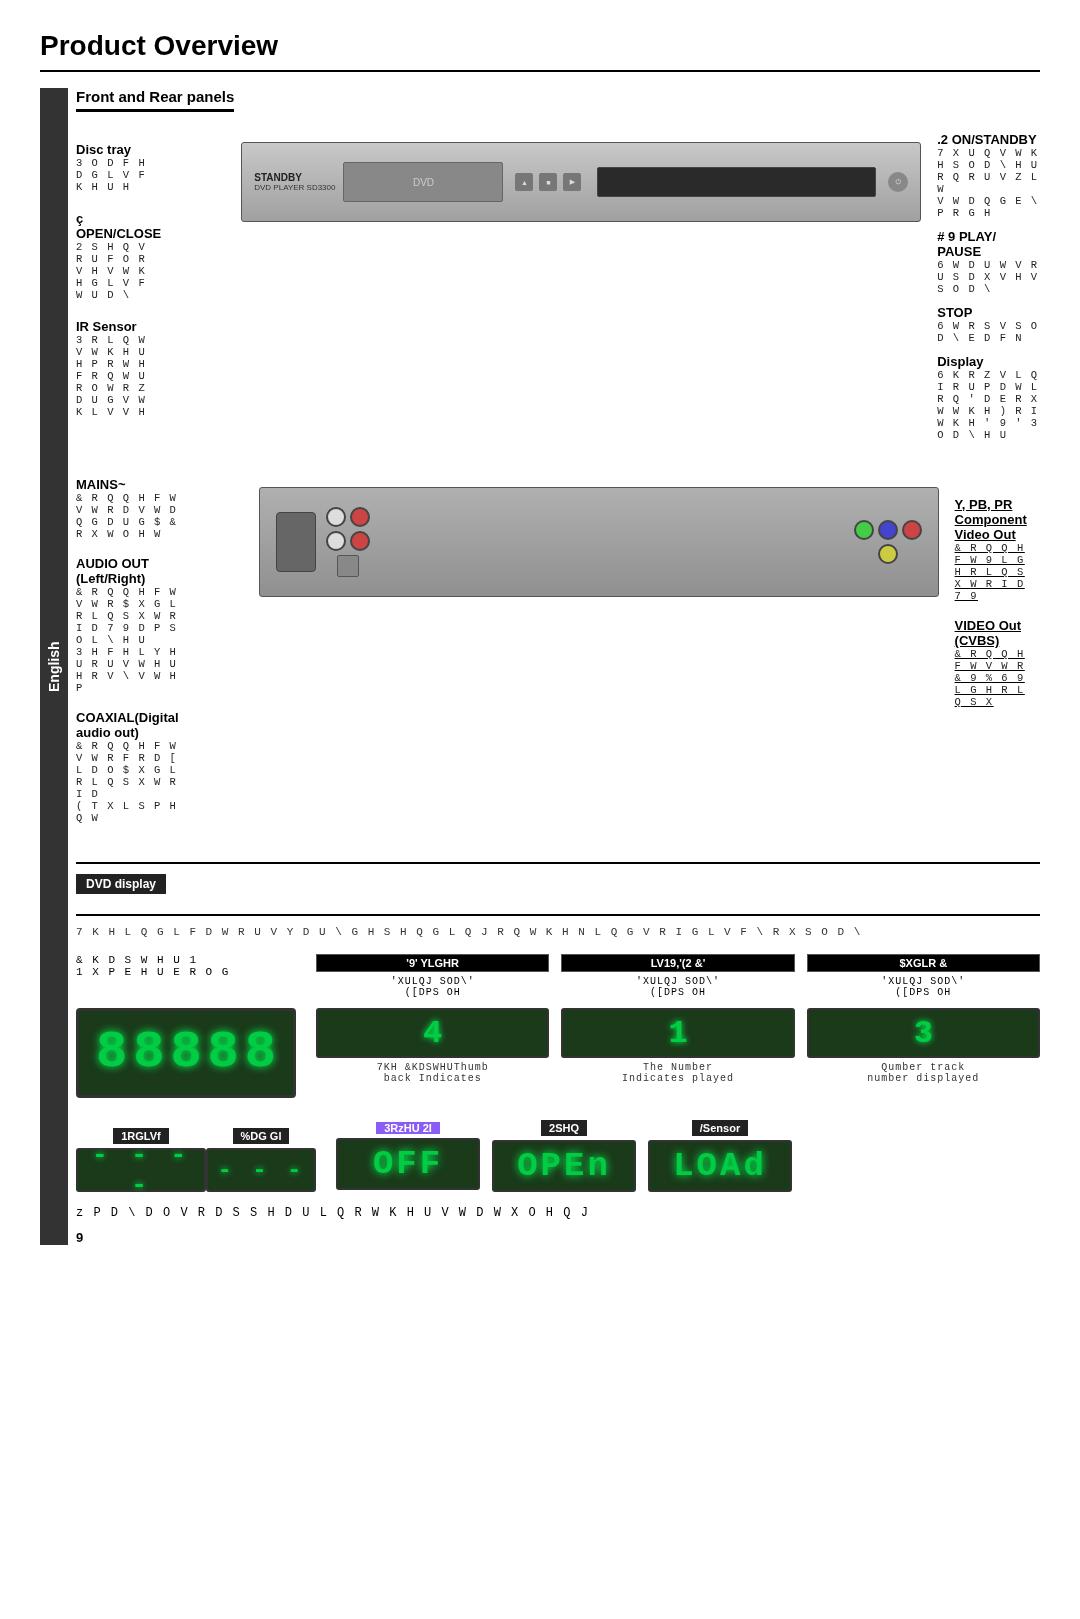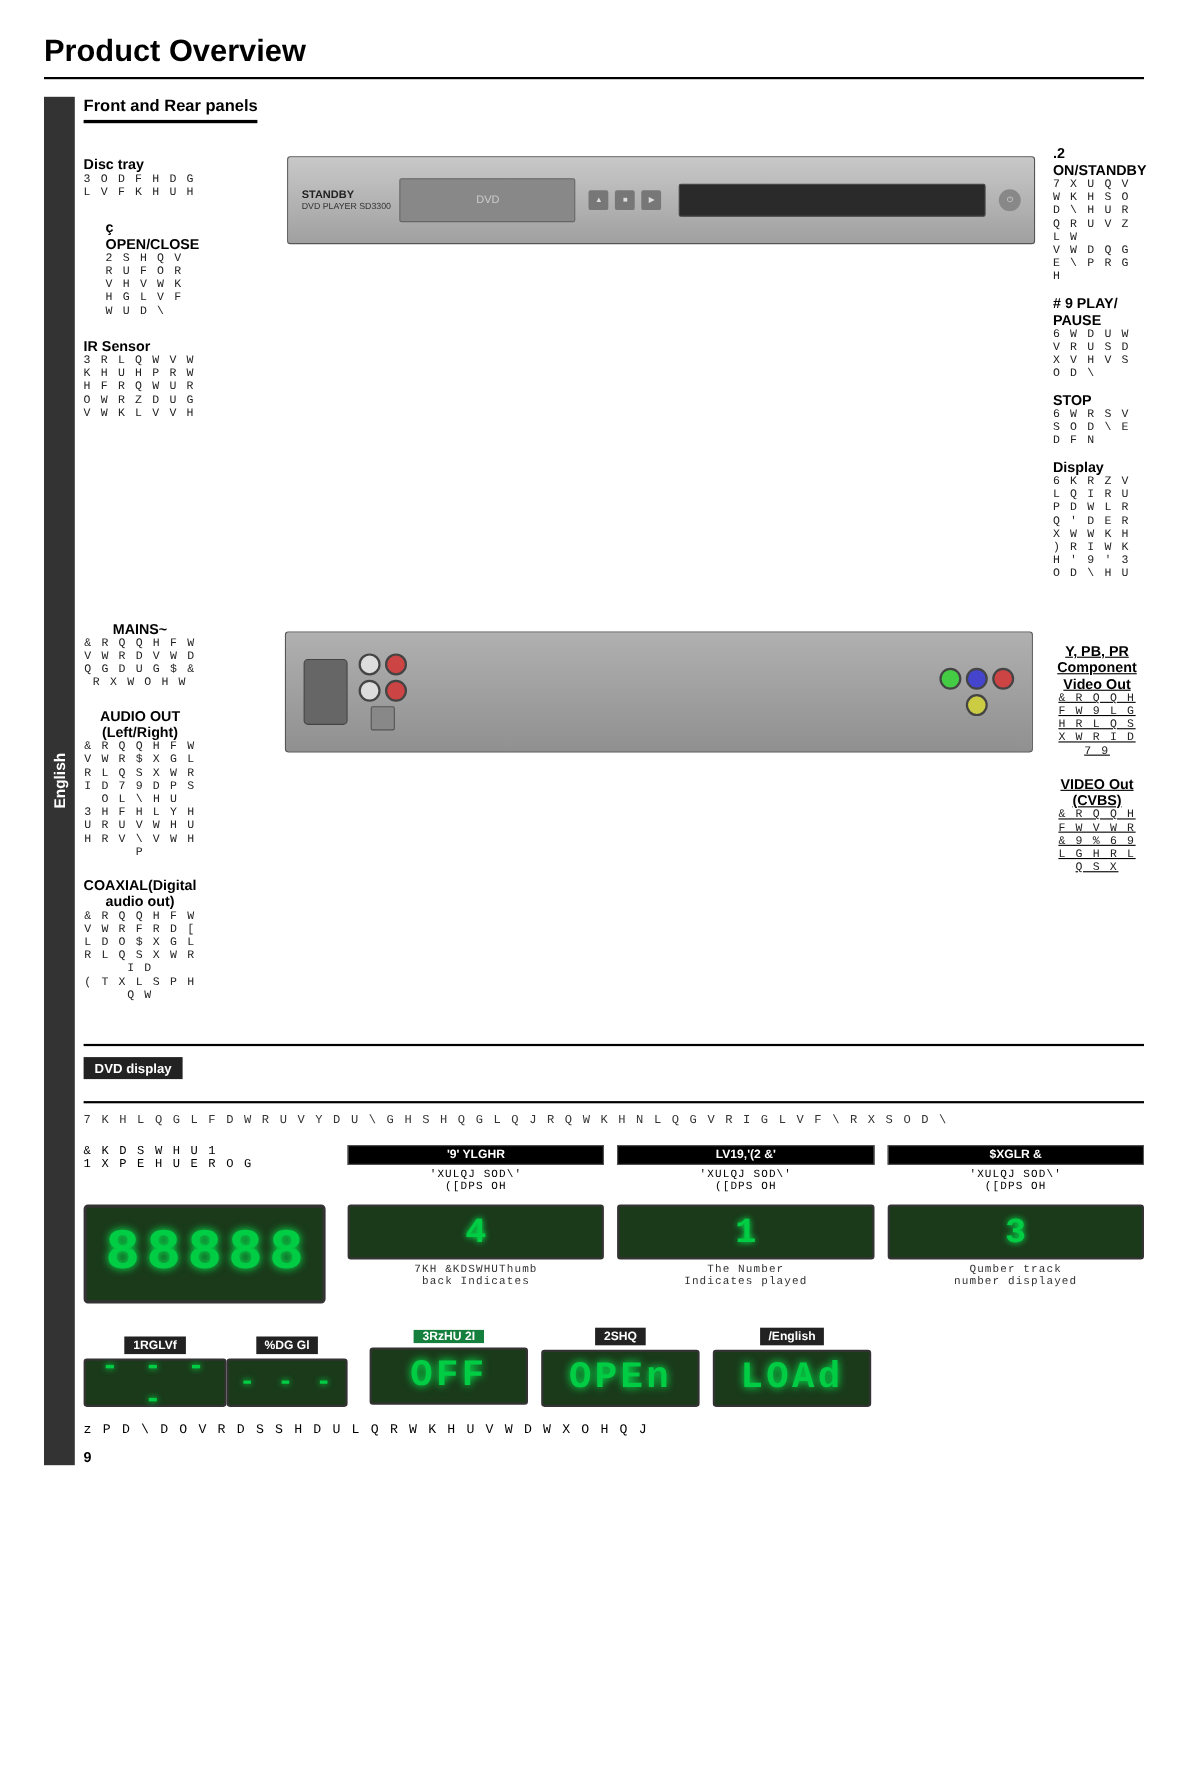--- a/index.html
+++ b/index.html
@@ -439,21 +439,20 @@
 
     .rear-left-labels {
       width: 240px;
       position: relative;
     }
 
     .rear-panel-layout {
       display: flex;
       position: relative;
       margin-top: 10px;
-      text-align: center;
     }
 
   </style>
 </head>
 <body>
 
 <div>
 
   <h1 class="page-title">Product Overview</h1>
 
@@ -465,21 +464,21 @@
       <span class="section-label">Front and Rear panels</span>
     </div>
 
     <div class="front-panel-layout">
 
       <div class="left-labels">
         <div class="left-annotation-block" style="margin-bottom:18px; margin-top:10px;">
           <div class="left-annotation-title">Disc tray</div>
           <div class="left-annotation-desc">3 O D F H  D  G L V F  K H U H</div>
         </div>
-        <div class="left-annotation-block" style="margin-bottom:18px;margin-left:20px;">
+        <div class="left-annotation-block" style="margin-bottom:18px;">
           <div class="left-annotation-title">ç  OPEN/CLOSE</div>
           <div class="left-annotation-desc">2 S H Q  V  R U  F O R V H V  W K H  G L V F  W U D \</div>
         </div>
         <div class="left-annotation-block">
           <div class="left-annotation-title">IR Sensor</div>
           <div class="left-annotation-desc">3 R L Q W V  W K H  U H P R W H  F R Q W U R O  W R Z D U G V  W K L V  V H</div>
         </div>
       </div>
 
       <div class="center-device">
@@ -656,29 +655,29 @@
             <div class="indicator-display">- - - -</div>
           </div>
           <div class="indicator-col">
             <div style="display:inline-block;background:#222;color:#fff;font-size:11px;font-weight:bold;padding:2px 8px;margin-bottom:4px;">%DG Gl</div>
             <div class="indicator-display-sm">- - -</div>
           </div>
         </div>
 
         <div style="display:flex;gap:12px;">
           <div class="indicator-col">
-            <div style="display:inline-block;background:#15803d;color:#fff;font-size:11px;font-weight:bold;padding:0 8px;margin-bottom:4px;">3RzHU 2I</div>
+            <div style="display:inline-block;background:#8b5cf6;color:#fff;font-size:11px;font-weight:bold;padding:0 8px;margin-bottom:4px;">3RzHU 2I</div>
             <div class="bottom-disp">OFF</div>
           </div>
           <div class="indicator-col">
             <div style="display:inline-block;background:#222;color:#fff;font-size:11px;font-weight:bold;padding:2px 8px;margin-bottom:4px;">2SHQ</div>
             <div class="bottom-disp">OPEn</div>
           </div>
           <div class="indicator-col">
-            <div style="display:inline-block;background:#222;color:#fff;font-size:11px;font-weight:bold;padding:2px 8px;margin-bottom:4px;">/English</div>
+            <div style="display:inline-block;background:#222;color:#fff;font-size:11px;font-weight:bold;padding:2px 8px;margin-bottom:4px;">/Sensor</div>
             <div class="bottom-disp">LOAd</div>
           </div>
         </div>
       </div>
 
       
       <div class="bottom-note" style="margin-top:14px;">z   P D \ D O V R  D S S H D U  L Q  R W K H U  V W D W X O H  Q J</div>
 
       
       <div class="page-number" style="margin-top:10px;">9</div>

